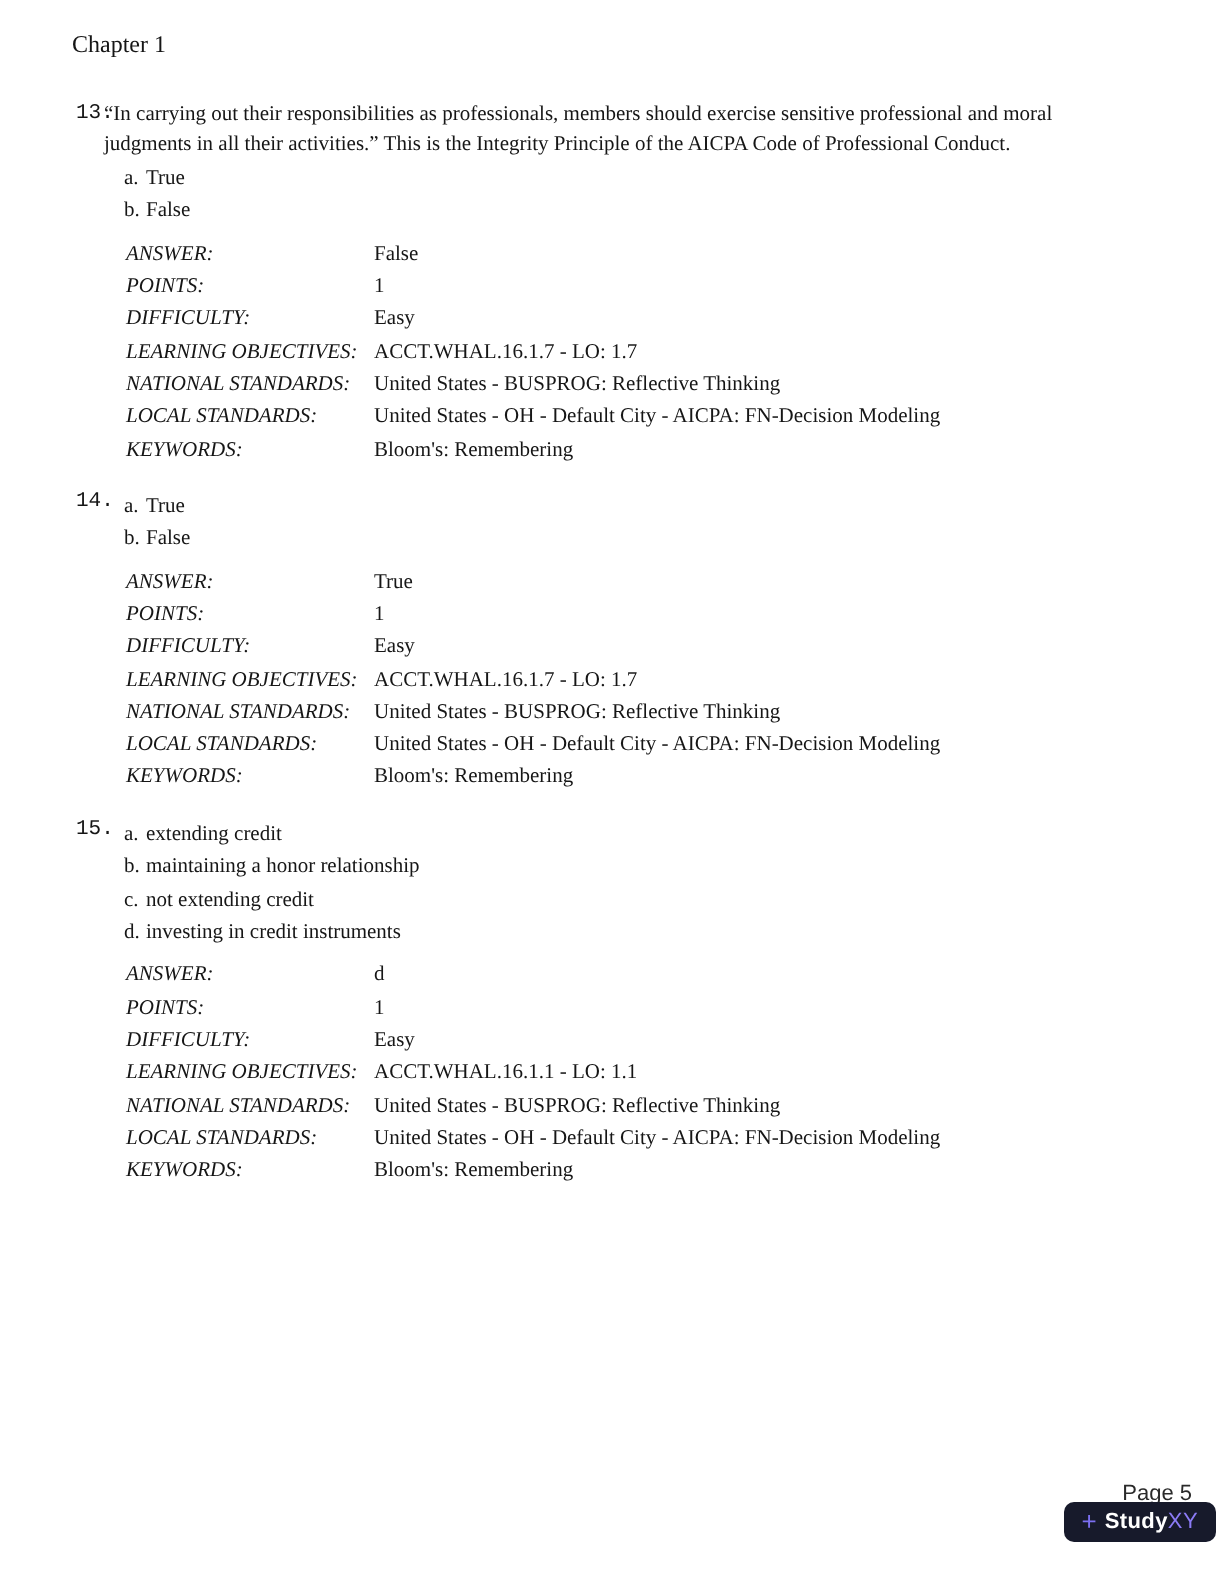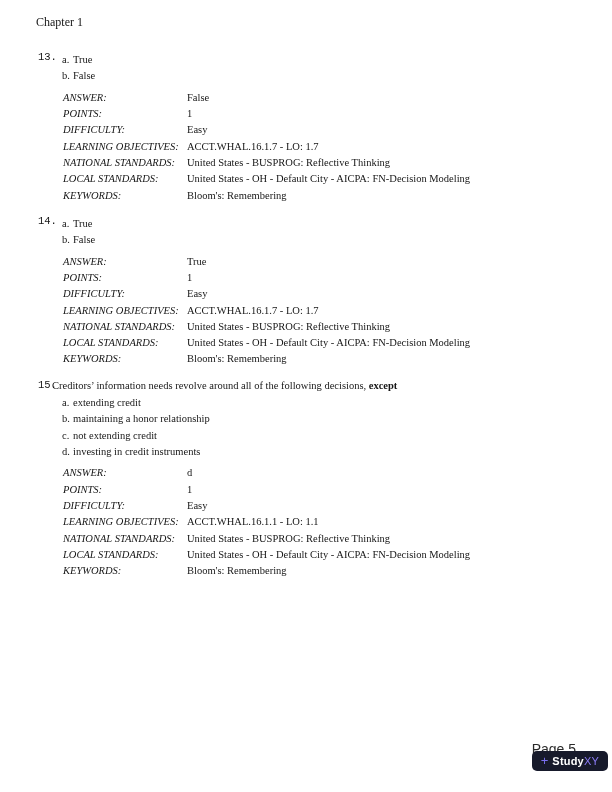--- a/index.html
+++ b/index.html
@@ -27,23 +27,23 @@
   .q-bold { font-weight:bold; }
   .options { margin:2px 0 0 10px; }
   .option { display:flex; line-height:16.4px; }
   .opt-letter { width:11px; flex:none; }
   .meta { margin:5px 0 0 11px; }
   .m-row { display:flex; line-height:16.3px;align-items:flex-end; }
   .m-label { width:124px; flex:none; font-style:italic; white-space:nowrap; }
   .m-value { flex:1; white-space:nowrap; }
   .page-label {
     position:absolute;
-    top:741px; right:36px;
+    top:741px; right:16px;
     font-family:"Liberation Sans", sans-serif;
-    font-size:14px;
+    font-size:11px;
     color:#2a2a2a;
     z-index:1;
   }
   .badge {
     position:absolute;
     top:751px; right:4px;
     height:20px;
     padding:0 9px;
     background:#171a2b;
     border-radius:5px;
@@ -66,20 +66,21 @@
   .badge-xy { color:#8b7bf5; font-weight:400; font-size:11px; letter-spacing:0.2px; }
 </style>
 </head>
 <body>
 
 <div class="chapter">Chapter 1</div>
 
 <div class="question">
   <div class="q-num">13.</div>
   <div class="q-body">
+    <div class="q-text"><span>“In carrying out their responsibilities as professionals, members should exercise sensitive professional and moral judgments in all their activities.” This is the Integrity Principle of the AICPA Code of Professional Conduct.</span></div>
     <div class="options">
       <div class="option">
         <span class="opt-letter">a.</span>
         <span>True</span>
       </div>
       <div class="option">
         <span class="opt-letter">b.</span>
         <span>False</span>
       </div>
     </div>
@@ -158,21 +159,20 @@
         <span class="m-label">KEYWORDS:</span>
         <span class="m-value">Bloom's: Remembering</span>
       </div>
     </div>
   </div>
 </div>
 
 <div class="question">
   <div class="q-num">15.</div>
   <div class="q-body">
-    <div class="q-text"><span>Creditors’ information needs revolve around all of the following decisions, </span><span class="q-bold">except</span></div>
     <div class="options">
       <div class="option">
         <span class="opt-letter">a.</span>
         <span>extending credit</span>
       </div>
       <div class="option">
         <span class="opt-letter">b.</span>
         <span>maintaining a honor relationship</span>
       </div>
       <div class="option">

